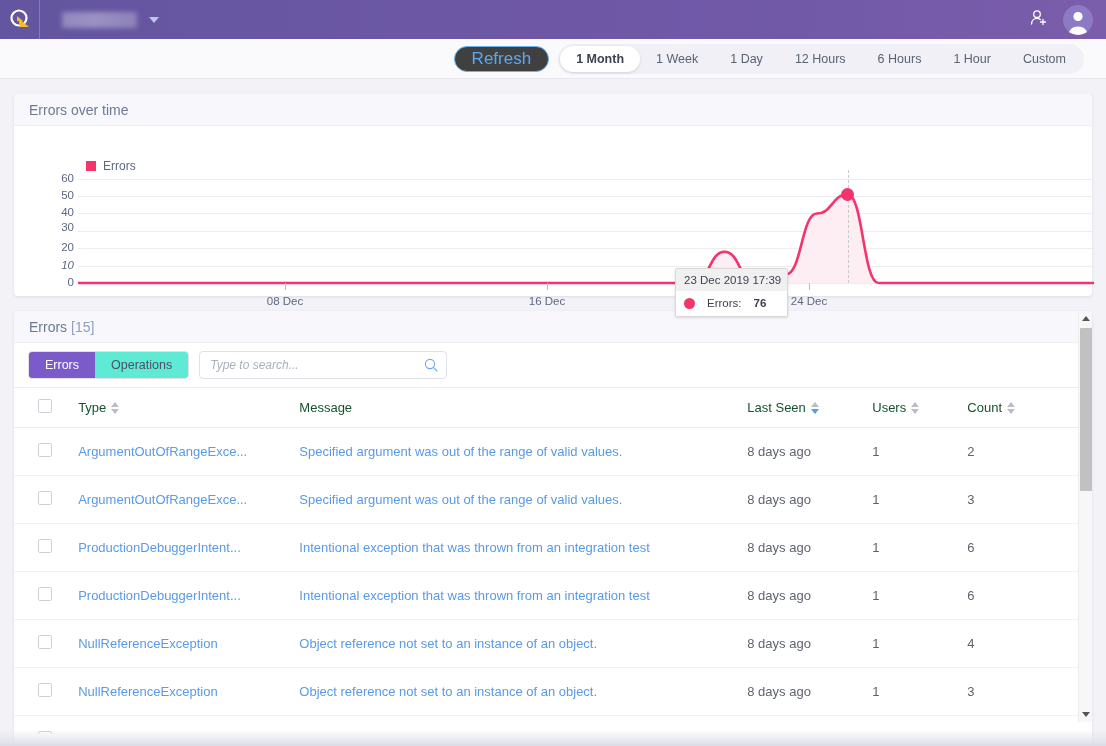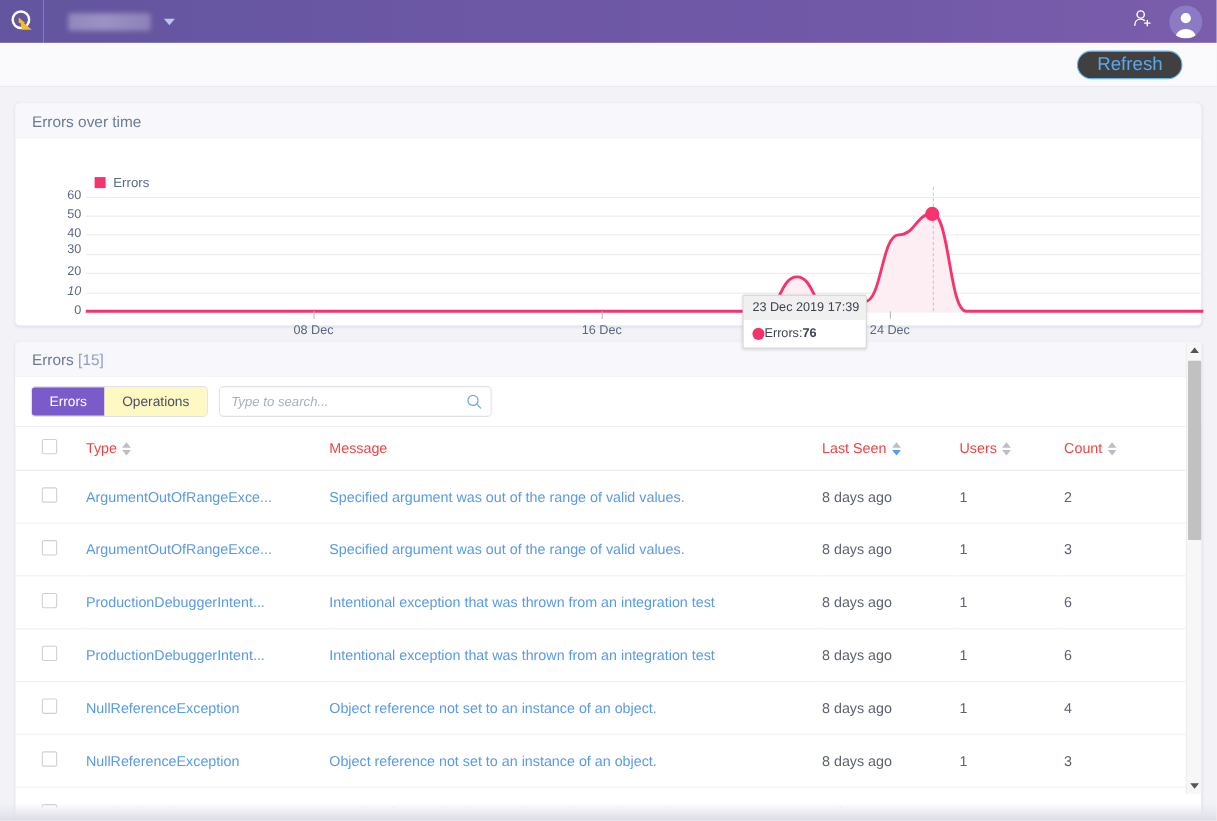--- a/index.html
+++ b/index.html
@@ -144,21 +144,21 @@
     overflow: hidden;
   }
   .tooltip-title {
     font-size: 11.5px; color: #3d4250;
     padding: 5px 8px 5px 8px;
     background: #f0f0f0;
     white-space: nowrap;
   }
   .tooltip-row {
     background: #fff;
-    display: flex; align-items: center; gap: 0;
+    display: flex; align-items: center; gap: 12px;
     padding: 6px 8px 7px 8px;
     font-size: 11.5px; color: #3d4250;
     white-space: nowrap;
   }
   .tooltip-dot { width: 11px; height: 11px; border-radius: 50%; background: #f5336d; flex: none; }
   .tt-val { font-weight: bold; }
   .marker-dot {
     position: absolute;
     width: 13px; height: 13px; border-radius: 50%;
     background: #f5336d;
@@ -173,41 +173,41 @@
   
   #errors-card { left: 14px; top: 311px; width: 1078px; height: 435px; border-radius: 4px 4px 0 0; }
   .toolbar {
     height: 44px; display: flex; align-items: center;
     padding: 0 0 0 14px; gap: 10px;
     background: #fff;
   }
   .tabs { display: flex; border: 1px solid #e1e1ea; border-radius: 4px; overflow: hidden; height: 28px; }
   .tab {
     padding: 0 16px; height: 26px; display: flex; align-items: center;
-    font-size: 12.5px; color: #4b5163; cursor: pointer; background: #fef9c3;
+    font-size: 12.5px; color: #4b5163; cursor: pointer; background: #5eead4;
   }
   .tab.active { background: #7b5bc9; color: #fff; }
   .search-box {
     position: relative; width: 248px; height: 28px;
     border: 1px solid #e1e1ea; border-radius: 4px; background: #fff;
   }
   .search-box input {
     width: 100%; height: 26px; border: 0; outline: 0;
     padding: 0 26px 0 10px;
     font-size: 12px; font-style: italic; color: #6b7280;
     font-family: "Liberation Sans", sans-serif;
     background: transparent;
   }
   .search-box input::placeholder { color: #a9b0bd; font-style: italic; }
   .search-icon { position: absolute; right: 8px; top: 6px; }
 
   table.errors { width: 1064px; border-collapse: collapse; table-layout: fixed; }
   table.errors th {
     text-align: left; font-weight: normal;
-    font-size: 13px; color: #ef4444;
+    font-size: 13px; color: #14532d;
     height: 40px;
     border-bottom: 1px solid #ebebf1;
     border-top: 1px solid #ebebf1;
     padding: 0;
     vertical-align: middle;
   }
   table.errors td {
     font-size: 13px; height: 48px;
     border-bottom: 1px solid #f0f0f4;
     padding: 0; vertical-align: middle;
@@ -314,20 +314,29 @@
       <svg width="30" height="30" viewBox="0 0 30 30">
         <circle cx="15" cy="11.5" r="4.6" fill="#ffffff"></circle>
         <path d="M5.6 30c0-5.3 4.2-8.6 9.4-8.6s9.4 3.3 9.4 8.6z" fill="#ffffff"></path>
       </svg>
     </span>
   </div>
 </div>
 
 <div class="rangebar">
   <button class="refresh-btn">Refresh</button>
+  <div class="range-group">
+    <div class="range-item active">1 Month</div>
+    <div class="range-item">1 Week</div>
+    <div class="range-item">1 Day</div>
+    <div class="range-item">12 Hours</div>
+    <div class="range-item">6 Hours</div>
+    <div class="range-item">1 Hour</div>
+    <div class="range-item">Custom</div>
+  </div>
 </div>
 
 <div class="card" id="chart-card">
   <div class="card-head">
     <span class="card-title">Errors over time</span>
   </div>
   <div class="chart-body">
     <div class="legend">
       <span class="legend-swatch"></span>
       <span>Errors</span>

